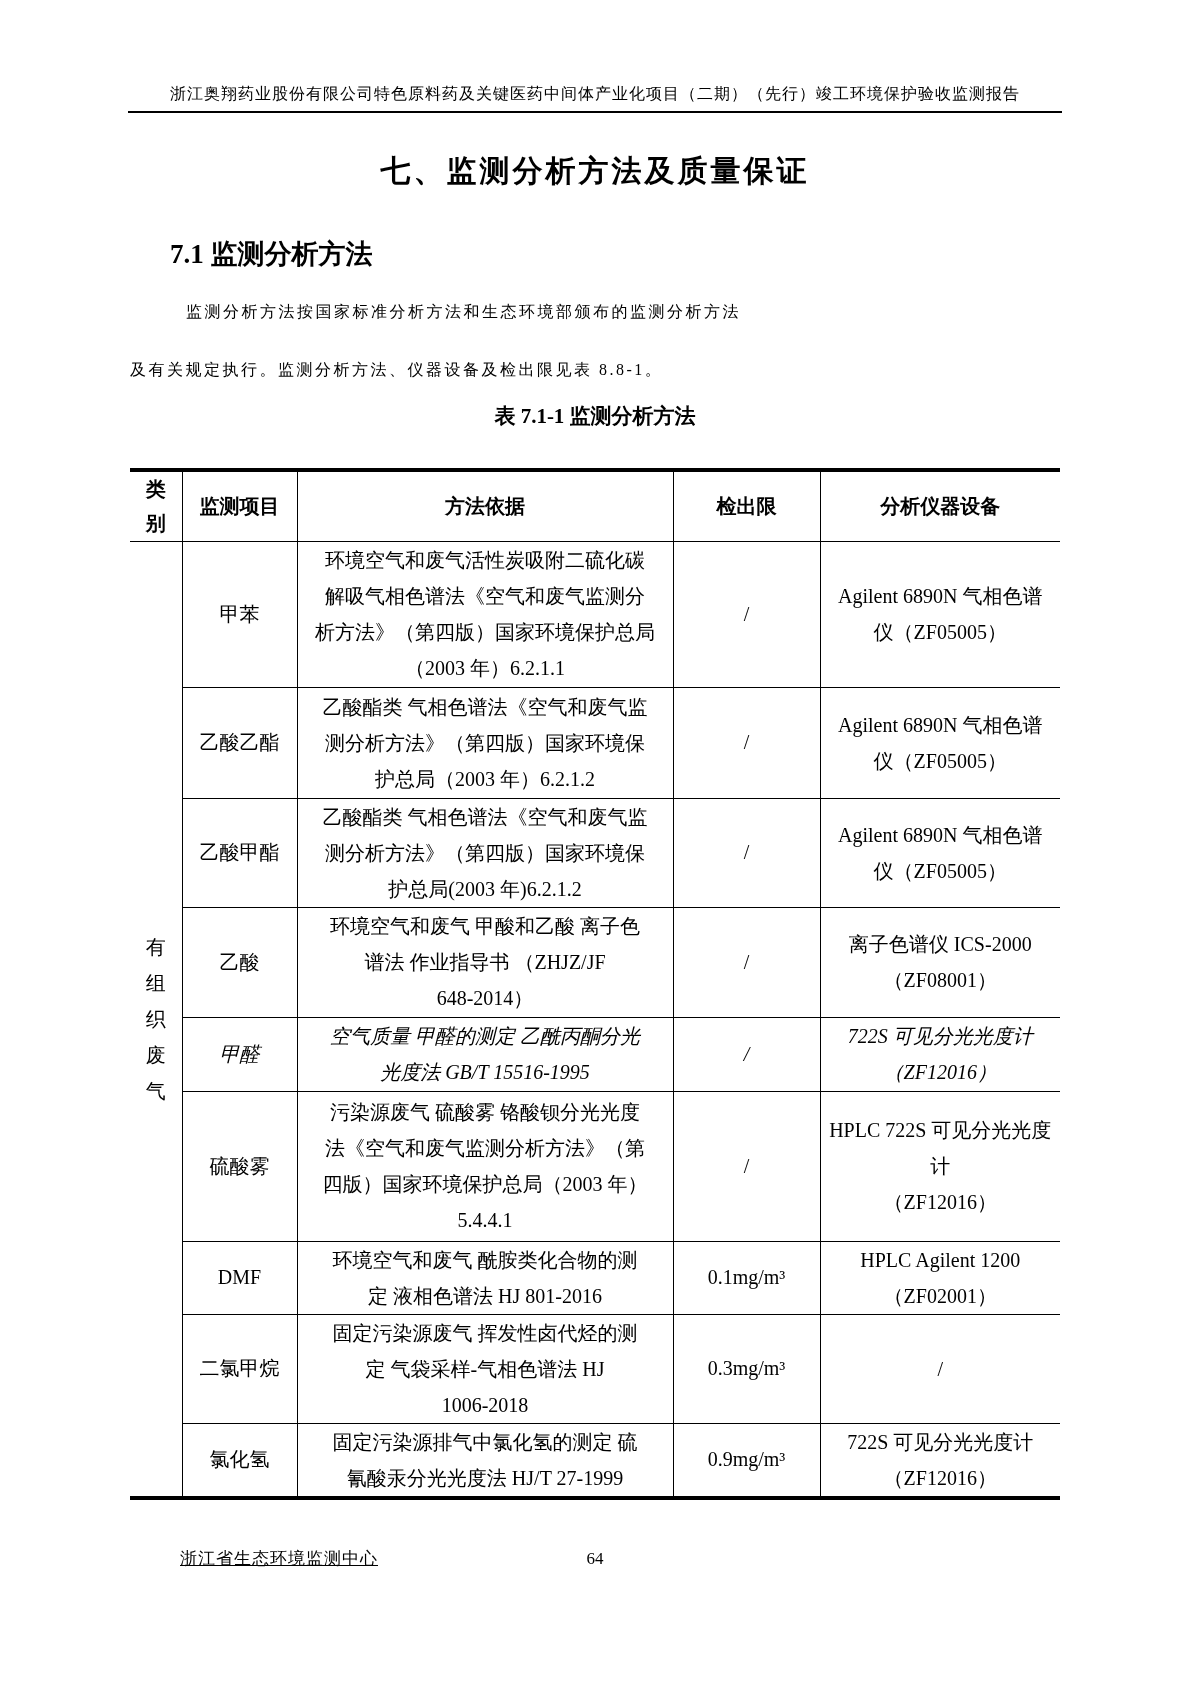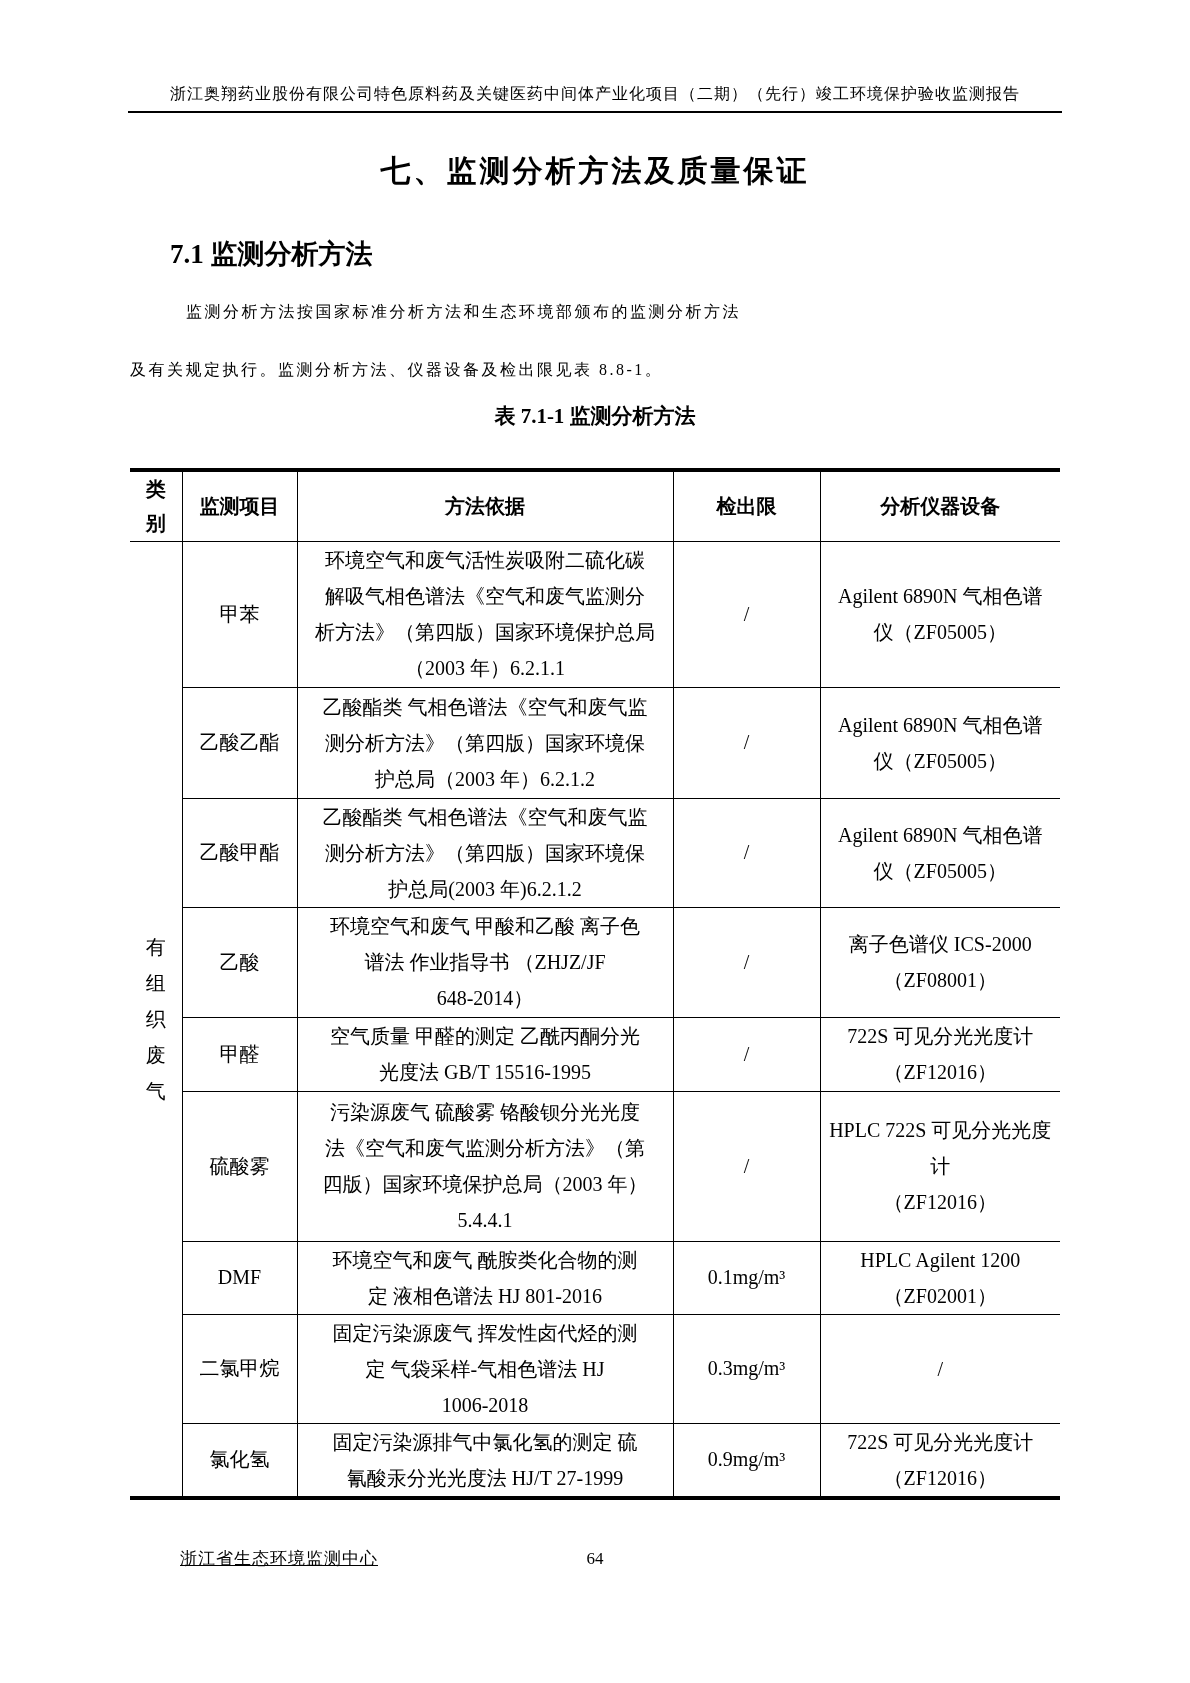--- a/index.html
+++ b/index.html
@@ -167,21 +167,21 @@
             <div>环境空气和废气 甲酸和乙酸 离子色</div>
             <div>谱法 作业指导书 （ZHJZ/JF</div>
             <div>648-2014）</div>
           </td>
           <td class="limit-cell">/</td>
           <td class="inst-cell">
             <div>离子色谱仪 ICS-2000</div>
             <div>（ZF08001）</div>
           </td>
         </tr>
-        <tr style="height: 74px;">
+        <tr style="height: 74px; font-style: italic;">
           <td class="item-cell">甲醛</td>
           <td class="method-cell">
             <div>空气质量 甲醛的测定 乙酰丙酮分光</div>
             <div>光度法 GB/T 15516-1995</div>
           </td>
           <td class="limit-cell">/</td>
           <td class="inst-cell">
             <div>722S 可见分光光度计</div>
             <div>（ZF12016）</div>
           </td>

